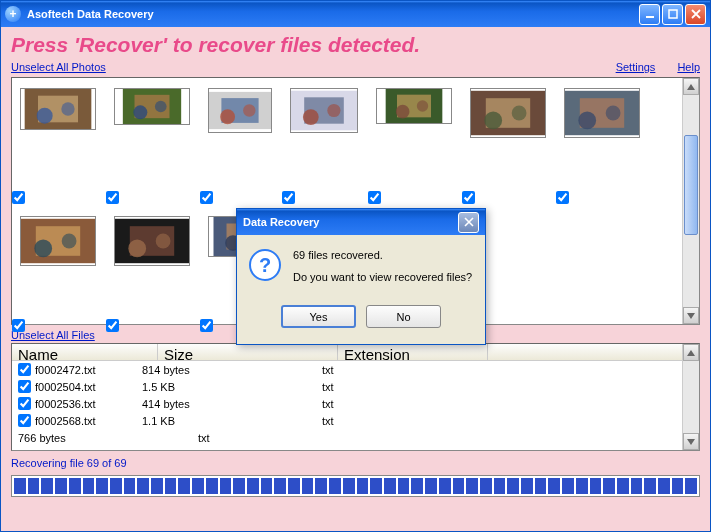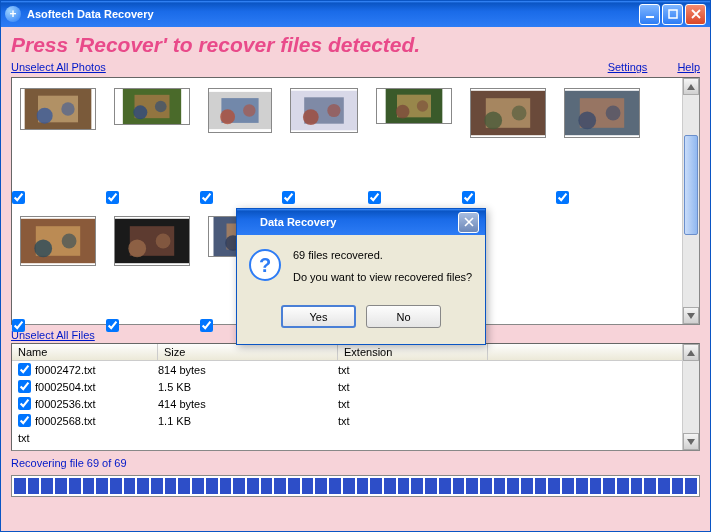--- a/index.html
+++ b/index.html
@@ -51,21 +51,21 @@
 }
 
 .link-row {
   display: flex; justify-content: space-between;
   margin-bottom: 4px;
 }
 .link-row a, .unselect-files {
   color: #0018c8; text-decoration: underline;
   cursor: pointer;
 }
-.link-right { display: flex; gap: 30px; }
+.link-right { display: flex; gap: 22px; }
 
 .photo-panel {
   background: #fff;
   border: 1px solid #888;
   border-top-color: #666;
   border-left-color: #666;
   height: 248px;
   padding: 10px 2px 0 8px;
   position: relative;
   display: flex;
@@ -113,30 +113,30 @@
 }
 .file-header {
   display: flex;
   background: linear-gradient(to bottom,#fdfdfd 0%,#ece9d8 100%);
   border-bottom: 1px solid #ccc;
   height: 17px;
 }
 .fh-col {
   border-right: 1px solid #ccc;
   padding: 2px 6px;
-  font-size: 11px;
+  font-size: 15px;
 }
 .fh-name { width: 146px; }
 .fh-size { width: 180px; }
 .fh-ext { width: 150px; }
 .fh-rest { flex:1; }
 
 .file-rows { }
 .file-row { display: flex; align-items: center; height: 17px; padding-left: 6px; }
-.fr-name { width: 140px; display:flex; align-items:center; gap:4px; }
+.fr-name { width: 124px; display:flex; align-items:center; gap:4px; }
 .fr-size { width: 180px; }
 .fr-ext { width: 150px; }
 
 .file-scroll {
   width: 17px;
   position: absolute; right:0; top:0; bottom:0;
   background:#e8e8e8; border-left:1px solid #ccc;
   display:flex; flex-direction:column;
 }
 
@@ -167,21 +167,21 @@
   border: 1px solid #0a55c4;
   background: #ece9d8;
   box-shadow: 2px 2px 8px rgba(0,0,0,0.3);
 }
 .dlg-title {
   height: 26px;
   background: linear-gradient(to bottom, #3b8cff 0%, #0a55c4 8%, #1a6be8 40%, #2d7cf5 100%);
   display:flex; align-items:center; padding: 0 6px;
   color:#fff; font-weight:bold;
 }
-.dlg-title .title { flex:1;margin-left:17px; }
+.dlg-title .title { flex:1; }
 .dlg-close {
   width: 21px; height: 21px;
   background: linear-gradient(to bottom,#a8bde0,#6d88b8);
   border:1px solid #fff; border-radius:3px;
   display:flex;align-items:center;justify-content:center;
   cursor:pointer;
 }
 .dlg-body {
   padding: 14px 12px 12px 12px;
   display:flex; gap:12px;
@@ -412,20 +412,21 @@
           </div>
           <div class="file-row">
     <div class="fr-name">
               <input type="checkbox" checked="" style="">
               <span>f0002568.txt</span>
             </div>
     <div class="fr-size">1.1 KB</div>
     <div class="fr-ext">txt</div>
           </div>
           <div class="file-row">
+    <div class="fr-size">766 bytes</div>
     <div class="fr-ext">txt</div>
           </div>
         </div>
       <div class="file-scroll">
         <div class="sc-btn">
             <svg width="8" height="6">
               <path d="M4 0 L8 6 L0 6 Z" fill="#666"></path>
             </svg>
           </div>
         <div class="sc-track"></div>

